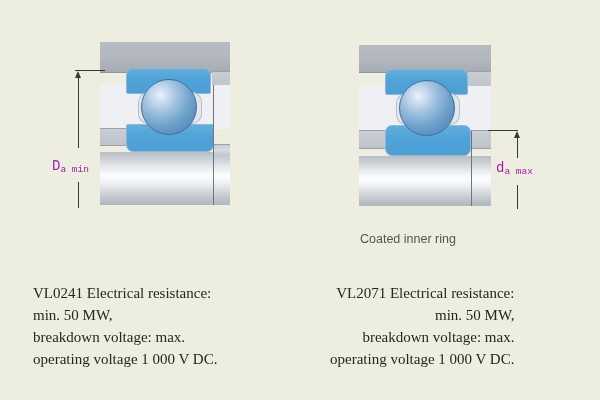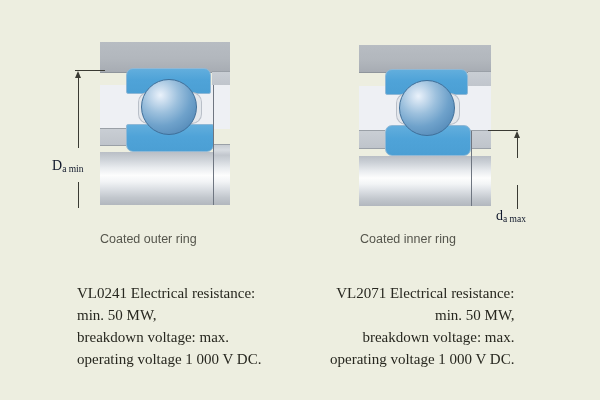--- a/index.html
+++ b/index.html
@@ -89,22 +89,22 @@
   .dim-line{position:absolute;width:1px;background:#3a3a33;}
   .dim-tick{position:absolute;height:1px;background:#3a3a33;}
   .arrow-up{
     position:absolute;width:0;height:0;
     border-left:3px solid transparent;
     border-right:3px solid transparent;
     border-bottom:7px solid #3a3a33;
   }
   .dim-label{
     position:absolute;
-    font-family:Liberation Serif, serif;
-    font-size:14px;color:#0f172a;white-space:nowrap;
+    font-family:Liberation Mono, monospace;
+    font-size:14px;color:#a21caf;white-space:nowrap;
   }
   .dim-label .sub{font-size:9.5px;vertical-align:baseline;position:relative;top:2px;}
 
   
   .caption{
     position:absolute;
     font-family:"Liberation Sans",sans-serif;
     font-size:12.5px;color:#55554c;white-space:nowrap;
   }
 
@@ -146,21 +146,20 @@
     <div class="vline" style="left:213px;top:85px;height:120px;"></div>
 
     <div class="dim-tick" style="left:75px;top:70px;width:30px;"></div>
     <div class="arrow-up" style="left:75px;top:71px;"></div>
     <div class="dim-line" style="left:78px;top:78px;height:70px;"></div>
     <div class="dim-line" style="left:78px;top:182px;height:26px;"></div>
     <div class="dim-label">
       <span>D</span><span class="sub">a min</span>
     </div>
 
-    <div class="caption" style="left:100px;top:232px;">Coated outer ring</div>
   </div>
 
   <div class="bearing" style="left:300px;top:0;width:300px;height:260px;">
 
     <div class="ring-outer" style="left:59px;top:45px;width:132px;height:27px;"></div>
 
     <div class="ring-outer-low" style="left:168px;top:71px;width:23px;height:16px;"></div>
 
     <div class="ring-outer-low" style="left:59px;top:86px;width:26px;height:0px;"></div>
 
@@ -180,28 +179,28 @@
     <div class="ball" style="left:99px;top:80px;width:56px;height:56px;"></div>
 
     <div class="shaft" style="left:59px;top:156px;width:132px;height:50px;"></div>
 
     <div class="vline" style="left:171px;top:131px;height:75px;"></div>
 
     <div class="dim-tick" style="left:188px;top:130px;width:30px;"></div>
     <div class="arrow-up" style="left:214px;top:131px;"></div>
     <div class="dim-line" style="left:217px;top:138px;height:20px;"></div>
     <div class="dim-line" style="left:217px;top:185px;height:24px;"></div>
-    <div class="dim-label" style="left:196px;top:160px;margin-top:48px;">
+    <div class="dim-label" style="left:196px;top:160px;">
       <span>d</span><span class="sub">a max</span>
     </div>
 
     <div class="caption" style="left:60px;top:232px;text-align:right;">Coated inner ring</div>
   </div>
 
-  <div class="textblock" style="left:33px;top:282px;margin-left:44px;">
+  <div class="textblock" style="left:33px;top:282px;">
     <div>VL0241 Electrical resistance:</div>
     <div>min. 50 MW,</div>
     <div>breakdown voltage: max.</div>
     <div>operating voltage 1 000 V DC.</div>
   </div>
 
   <div class="textblock" style="left:330px;top:282px;text-align:right;">
     <div>VL2071 Electrical resistance:</div>
     <div>min. 50 MW,</div>
     <div>breakdown voltage: max.</div>

